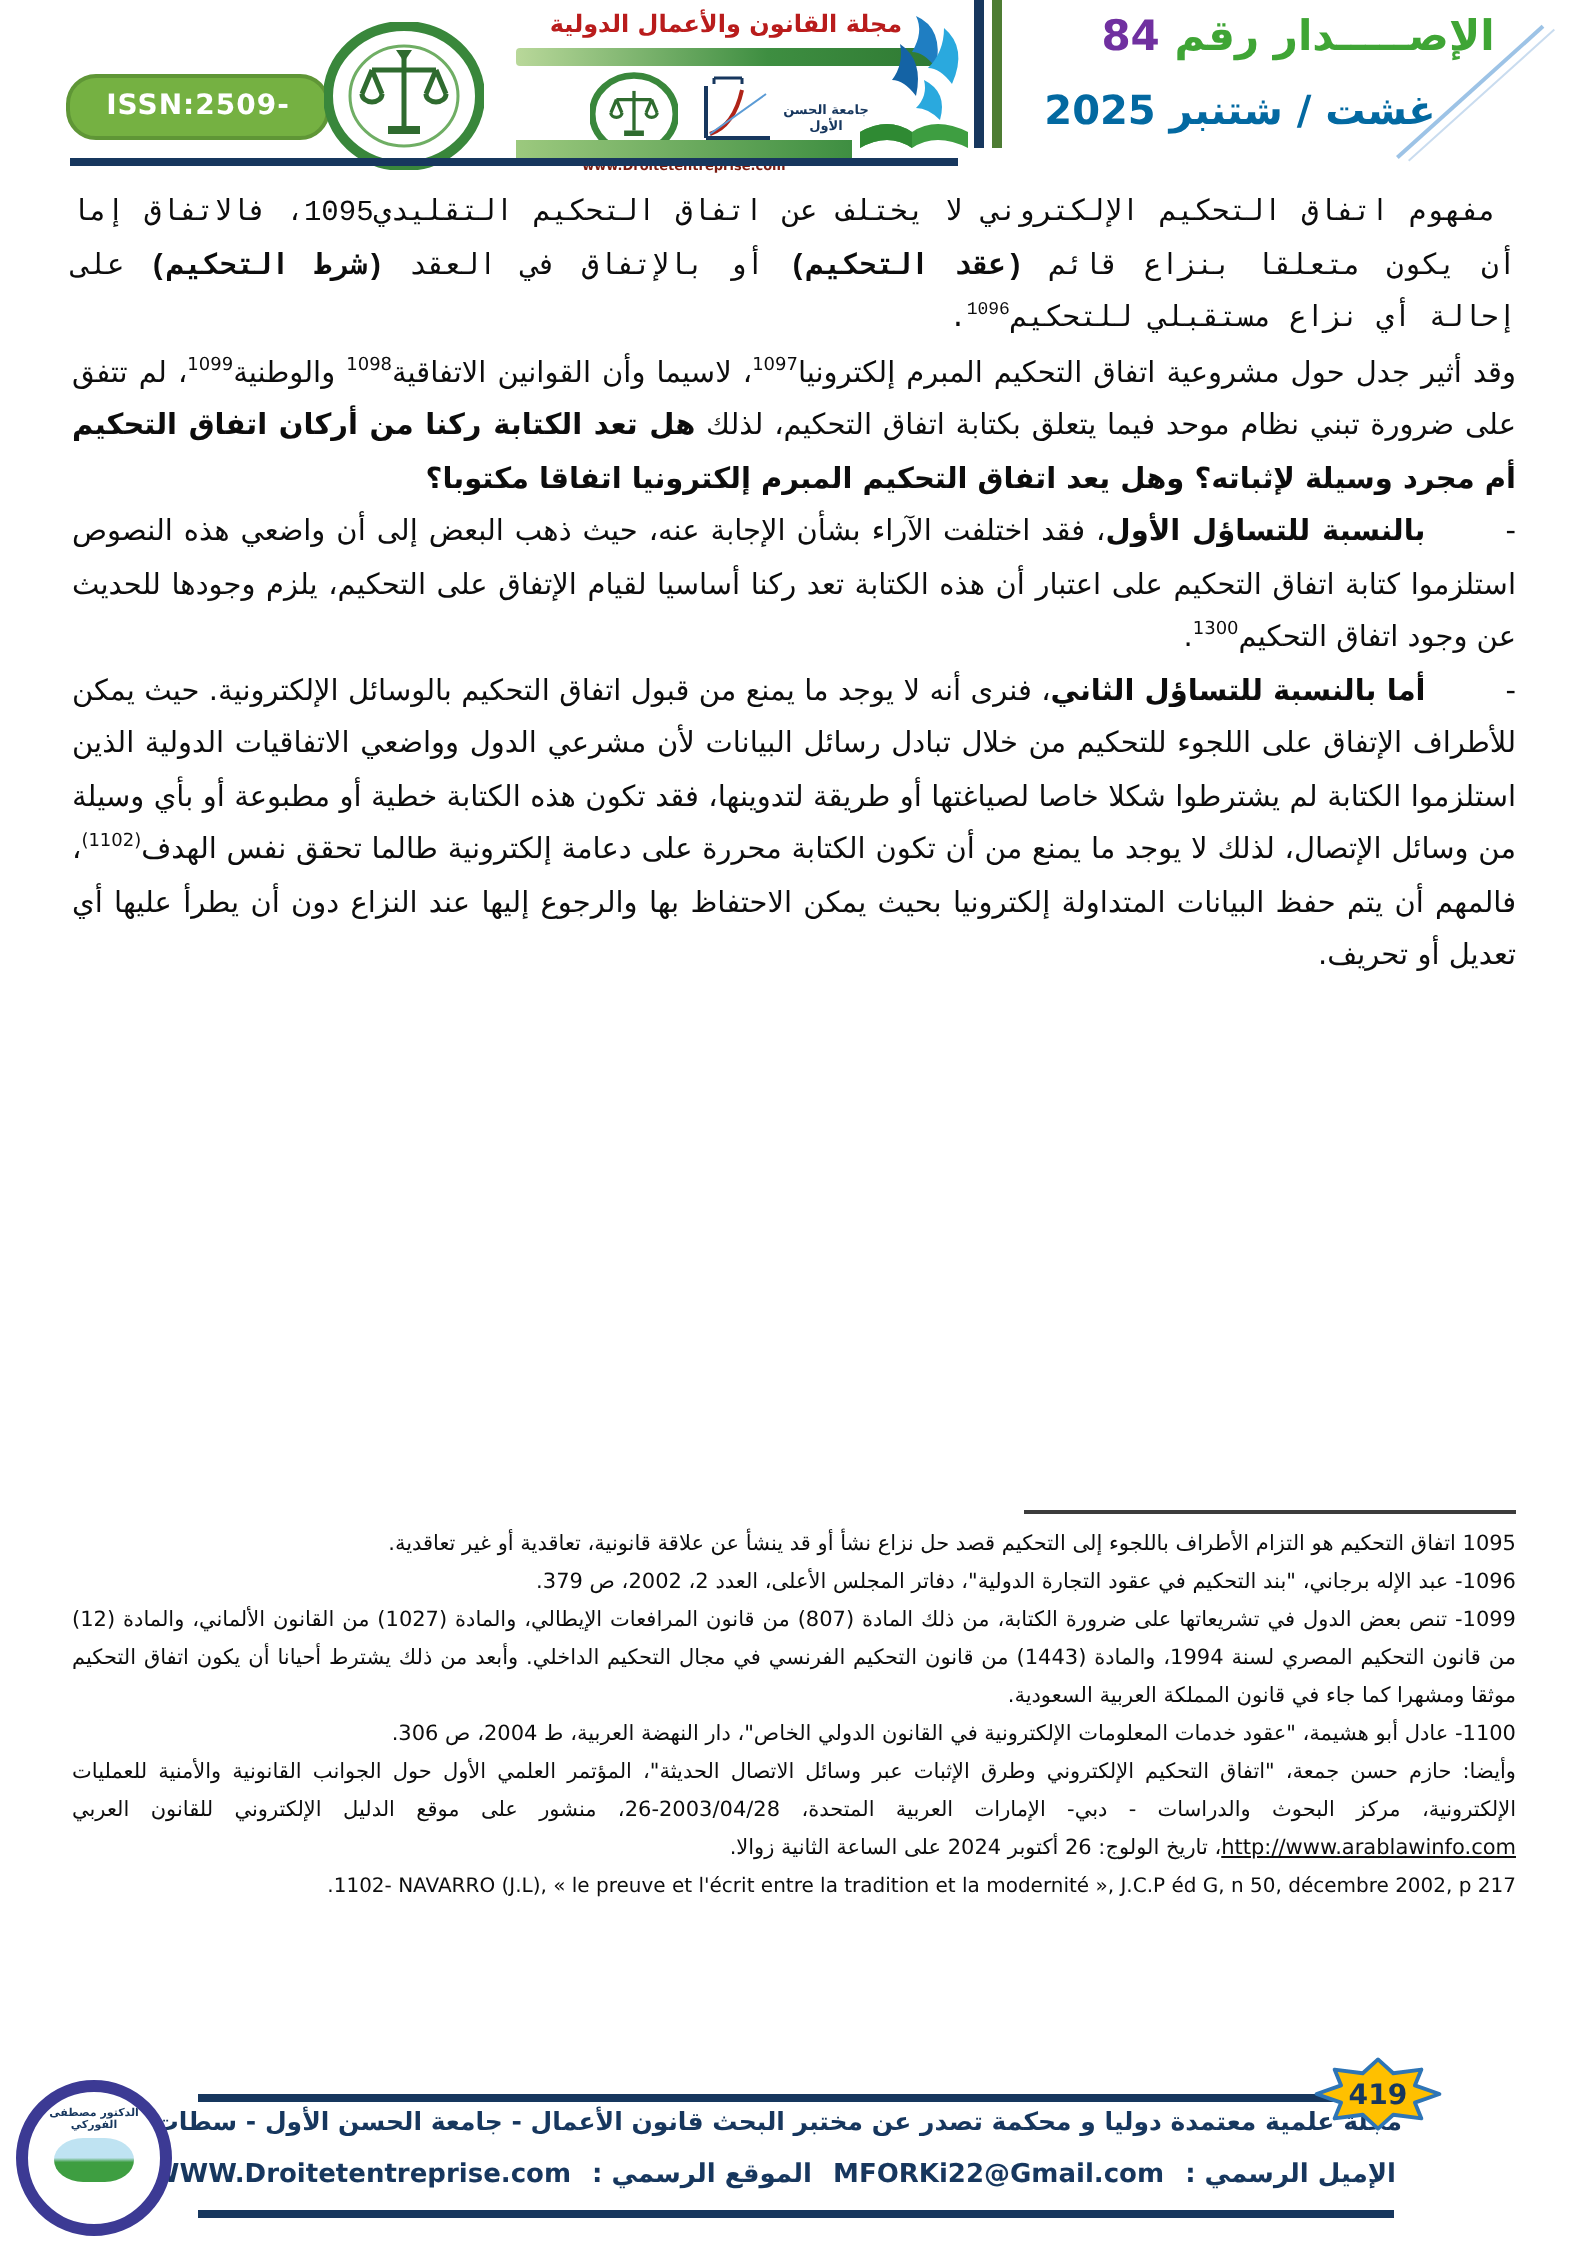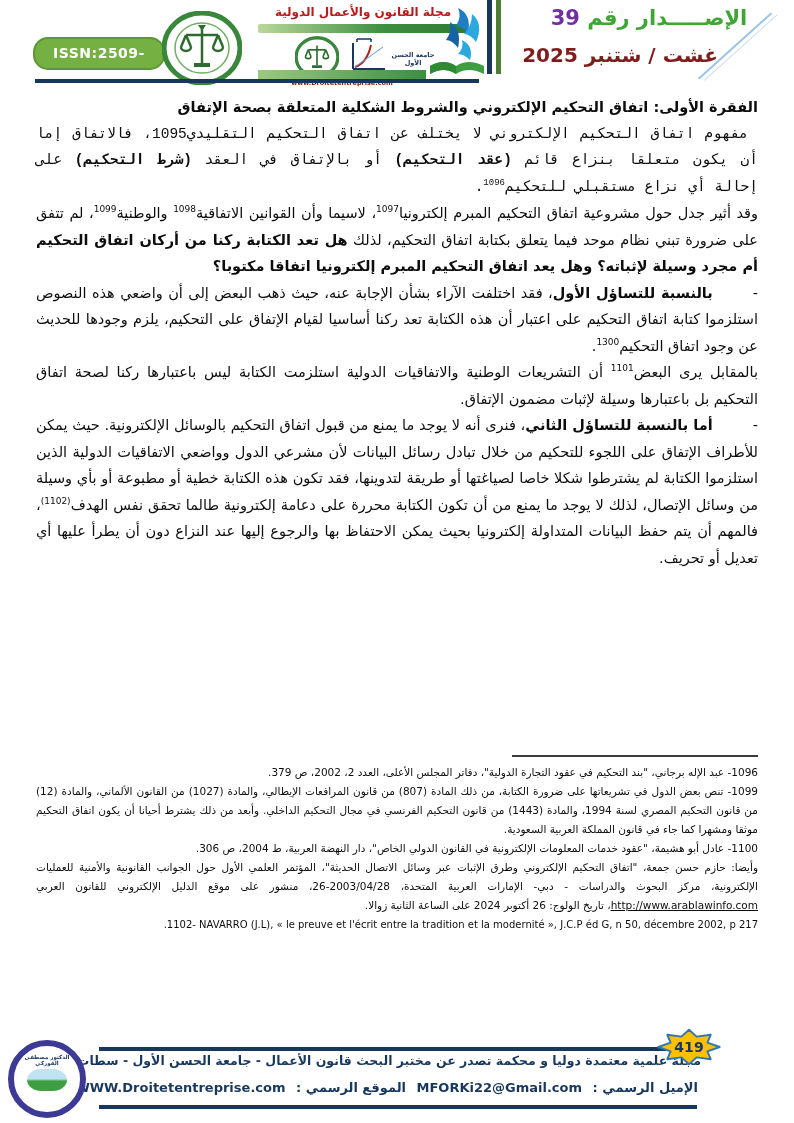--- a/index.html
+++ b/index.html
@@ -23,21 +23,21 @@
   .banner-site{position:absolute;left:258px;top:70px;width:168px;height:10px;
                background:linear-gradient(90deg,#9cc97e,#3e8e41);text-align:center;}
   .banner-site span{font-size:6.5px;font-weight:bold;color:#7c1d12;line-height:10px;}
   .vbar{position:absolute;top:0;height:74px;width:5px;}
   .vbar-navy{left:487px;background:#17375e;}
   .vbar-green{left:496px;background:#4d7c33;}
   .issue-line{position:absolute;left:508px;top:6px;width:278px;direction:rtl;text-align:center;
               font-weight:bold;font-size:21px;color:#3fa535;white-space:nowrap;}
   .issue-number{color:#7030a0;padding-left:4px;}
   .date-line{position:absolute;left:500px;top:43px;width:240px;direction:rtl;text-align:center;
-             font-weight:bold;font-size:20px;color:#7f1d1d;white-space:nowrap;}
+             font-weight:bold;font-size:20px;color:#0369a1;white-space:nowrap;}
   .slash{position:absolute;left:698px;top:78px;width:98px;height:2px;background:#9dc3e6;
          transform:rotate(-42deg);transform-origin:0 0;}
   .slash2{position:absolute;left:704px;top:80px;width:98px;height:1px;background:#c9dcef;
           transform:rotate(-42deg);transform-origin:0 0;}
   .header-rule{position:absolute;left:35px;top:79px;width:444px;height:4px;background:#17375e;}
 
   
   #body-text{position:absolute;top:94px;left:36px;width:722px;direction:rtl;
              text-align:justify;font-size:14.5px;line-height:26.5px;color:#0d0d0d;}
   .heading{font-weight:bold;margin:0;}
@@ -128,43 +128,42 @@
 
     <div class="banner-site">
       <span>www.Droitetentreprise.com</span>
     </div>
 
     <div class="vbar vbar-navy"></div>
     <div class="vbar vbar-green"></div>
 
     <div class="issue-line">
       <span>الإصـــــدار رقم</span>
-      <span class="issue-number">39</span>
+      <span class="issue-number">84</span>
     </div>
     <div class="date-line">غشت / شتنبر 2025</div>
     <div class="slash"></div>
     <div class="slash2"></div>
 
     <div class="header-rule"></div>
   </div>
 
   <div id="body-text">
-    <p class="heading">الفقرة الأولى: اتفاق التحكيم الإلكتروني والشروط الشكلية المتعلقة بصحة الإتفاق</p>
     <div id="paragraphs">
         <p class="para indent"><span>مفهوم اتفاق التحكيم الإلكتروني لا يختلف عن اتفاق التحكيم التقليدي1095، فالاتفاق إما أن يكون متعلقا بنزاع قائم </span><span class="b">(عقد التحكيم)</span><span> أو بالإتفاق في العقد </span><span class="b">(شرط التحكيم)</span><span> على إحالة أي نزاع مستقبلي للتحكيم</span><sup>1096</sup><span>.</span></p>
         <p class="para"><span>وقد أثير جدل حول مشروعية اتفاق التحكيم المبرم إلكترونيا</span><sup>1097</sup><span>، لاسيما وأن القوانين الاتفاقية</span><sup>1098</sup><span> والوطنية</span><sup>1099</sup><span>، لم تتفق على ضرورة تبني نظام موحد فيما يتعلق بكتابة اتفاق التحكيم، لذلك </span><span class="b">هل تعد الكتابة ركنا من أركان اتفاق التحكيم أم مجرد وسيلة لإثباته؟ وهل يعد اتفاق التحكيم المبرم إلكترونيا اتفاقا مكتوبا؟</span></p>
         <p class="para"><span class="dash-marker">-</span><span class="tab"></span><span class="b">بالنسبة للتساؤل الأول</span><span>، فقد اختلفت الآراء بشأن الإجابة عنه، حيث ذهب البعض إلى أن واضعي هذه النصوص استلزموا كتابة اتفاق التحكيم على اعتبار أن هذه الكتابة تعد ركنا أساسيا لقيام الإتفاق على التحكيم، يلزم وجودها للحديث عن وجود اتفاق التحكيم</span><sup>1300</sup><span>.</span></p>
-        <p class="para"><span>بالمقابل يرى البعض</span><sup>1101</sup><span> أن التشريعات الوطنية والاتفاقيات الدولية استلزمت الكتابة ليس باعتبارها ركنا لصحة اتفاق التحكيم بل باعتبارها وسيلة لإثبات مضمون الإتفاق.</span></p>
         <p class="para"><span class="dash-marker">-</span><span class="tab"></span><span class="b">أما بالنسبة للتساؤل الثاني</span><span>، فنرى أنه لا يوجد ما يمنع من قبول اتفاق التحكيم بالوسائل الإلكترونية. حيث يمكن للأطراف الإتفاق على اللجوء للتحكيم من خلال تبادل رسائل البيانات لأن مشرعي الدول وواضعي الاتفاقيات الدولية الذين استلزموا الكتابة لم يشترطوا شكلا خاصا لصياغتها أو طريقة لتدوينها، فقد تكون هذه الكتابة خطية أو مطبوعة أو بأي وسيلة من وسائل الإتصال، لذلك لا يوجد ما يمنع من أن تكون الكتابة محررة على دعامة إلكترونية طالما تحقق نفس الهدف</span><sup>(1102)</sup><span>، فالمهم أن يتم حفظ البيانات المتداولة إلكترونيا بحيث يمكن الاحتفاظ بها والرجوع إليها عند النزاع دون أن يطرأ عليها أي تعديل أو تحريف.</span></p>
       </div>
   </div>
 
   <div id="footnotes">
     <div class="fn-sep"></div>
     <div id="fn-list">
+        <p class="fn"><span>1095  اتفاق التحكيم هو التزام الأطراف باللجوء إلى التحكيم قصد حل نزاع نشأ أو قد ينشأ عن علاقة قانونية، تعاقدية أو غير تعاقدية.</span></p>
         <p class="fn"><span>1096- عبد الإله برجاني، "بند التحكيم في عقود التجارة الدولية"، دفاتر المجلس الأعلى، العدد 2، 2002، ص 379.</span></p>
         <p class="fn"><span>1099- تنص بعض الدول في تشريعاتها على ضرورة الكتابة، من ذلك المادة (807) من قانون المرافعات الإيطالي، والمادة (1027) من القانون الألماني، والمادة (12) من قانون التحكيم المصري لسنة 1994، والمادة (1443) من قانون التحكيم الفرنسي في مجال التحكيم الداخلي. وأبعد من ذلك يشترط أحيانا أن يكون اتفاق التحكيم موثقا ومشهرا كما جاء في قانون المملكة العربية السعودية.</span></p>
         <p class="fn"><span>1100- عادل أبو هشيمة، "عقود خدمات المعلومات الإلكترونية في القانون الدولي الخاص"، دار النهضة العربية، ط 2004، ص 306.</span></p>
         <p class="fn"><span>وأيضا: حازم حسن جمعة، "اتفاق التحكيم الإلكتروني وطرق الإثبات عبر وسائل الاتصال الحديثة"، المؤتمر العلمي الأول حول الجوانب القانونية والأمنية للعمليات الإلكترونية، مركز البحوث والدراسات - دبي- الإمارات العربية المتحدة، 2003/04/28‏-26، منشور على موقع الدليل الإلكتروني للقانون العربي </span><span class="u">http://www.arablawinfo.com</span><span>، تاريخ الولوج: 26 أكتوبر 2024 على الساعة الثانية زوالا.</span></p>
         <p class="fn latin"><span>1102‎- NAVARRO (J.L), « le preuve et l'écrit entre la tradition et la modernité », J.C.P éd G, n 50, décembre 2002, p 217.</span></p>
       </div>
   </div>
 
   <div>
     <div class="footer-rule top"></div>

